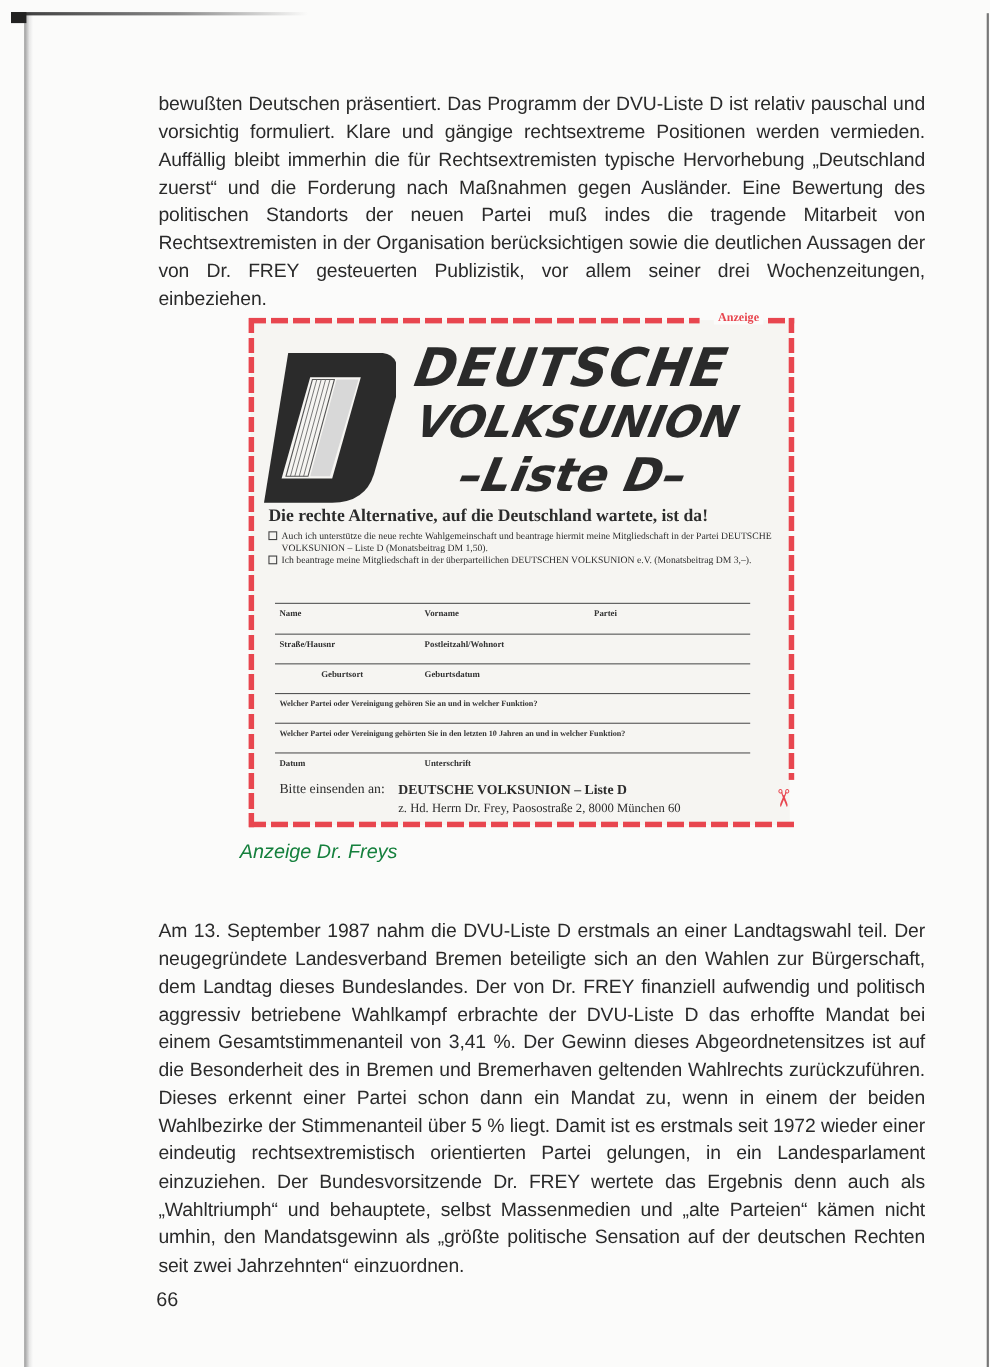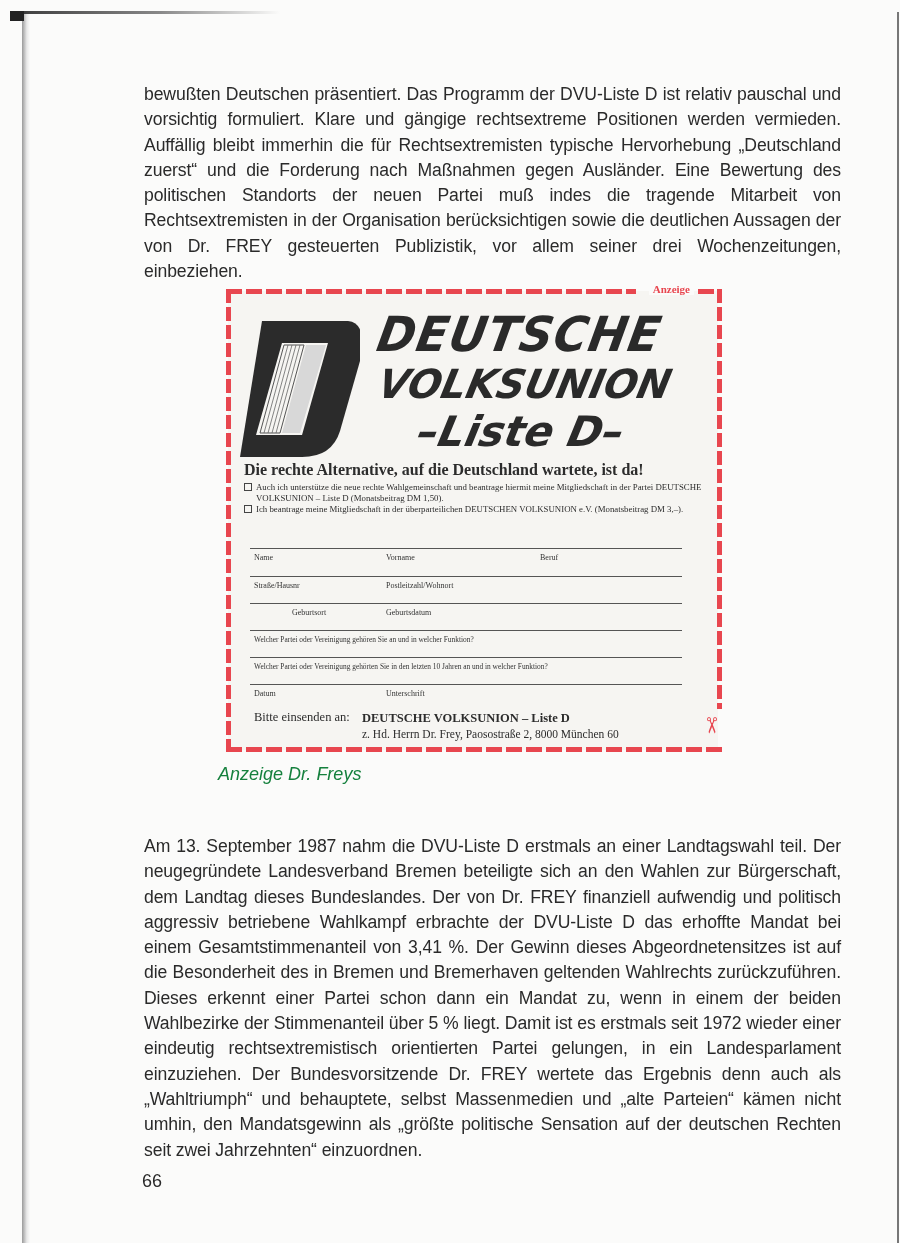--- a/index.html
+++ b/index.html
@@ -59,21 +59,21 @@
     position: absolute; left: 16px; top: 170px; font-size: 16px; font-weight: bold; white-space: nowrap;
   }
   .check-item {
     position: absolute; left: 16px; font-size: 8.8px; line-height: 10.5px; width: 450px;
     padding-left: 12px;
   }
   .checkbox { position: absolute; left: 0; top: 1px; width: 6px; height: 6px; border: 1px solid #444; }
   #c1 { top: 191px; }
   #c2 { top: 213px; }
   .form-line { position: absolute; left: 22px; width: 432px; height: 1px; background: #555; }
-  .form-label { position: absolute; font-size: 8px; white-space: nowrap; color:#333; }
+  .form-label { position: absolute; font-size: 8px; white-space: nowrap; color:#333;font-weight:bold; }
   .send {
     position: absolute; left: 26px; top: 419px; font-size: 12.5px; white-space: nowrap;
   }
   .send-addr { position: absolute; left: 134px; top: 419px; font-size: 12.5px; line-height: 16px; white-space: nowrap; }
   .send-addr b { font-weight: bold; }
   .scissors {
     position: absolute; left: 474px; top: 422px; font-size: 22px; color:#e8464f; transform: rotate(90deg);
     font-family: "DejaVu Sans", sans-serif;
   }
   .caption {
@@ -125,21 +125,21 @@
     <span>Auch ich unterstütze die neue rechte Wahlgemeinschaft und beantrage hiermit meine Mitgliedschaft in der Partei DEUTSCHE VOLKSUNION – Liste D (Monatsbeitrag DM 1,50).</span>
   </div>
   <div class="check-item" id="c2">
     <span class="checkbox"></span>
     <span>Ich beantrage meine Mitgliedschaft in der überparteilichen DEUTSCHEN VOLKSUNION e.V. (Monatsbeitrag DM 3,–).</span>
   </div>
 
   <div class="form-line" style="top:257px;"></div>
   <span class="form-label" style="left:26px; top:262px;">Name</span>
   <span class="form-label" style="left:158px; top:262px;">Vorname</span>
-  <span class="form-label" style="left:312px; top:262px;">Beruf</span>
+  <span class="form-label" style="left:312px; top:262px;">Partei</span>
 
   <div class="form-line" style="top:285px;"></div>
   <span class="form-label" style="left:26px; top:290px;">Straße/Hausnr</span>
   <span class="form-label" style="left:158px; top:290px;">Postleitzahl/Wohnort</span>
 
   <div class="form-line" style="top:312px;"></div>
   <span class="form-label" style="left:26px; top:317px;margin-left:38px;">Geburtsort</span>
   <span class="form-label" style="left:158px; top:317px;">Geburtsdatum</span>
 
   <div class="form-line" style="top:339px;"></div>

